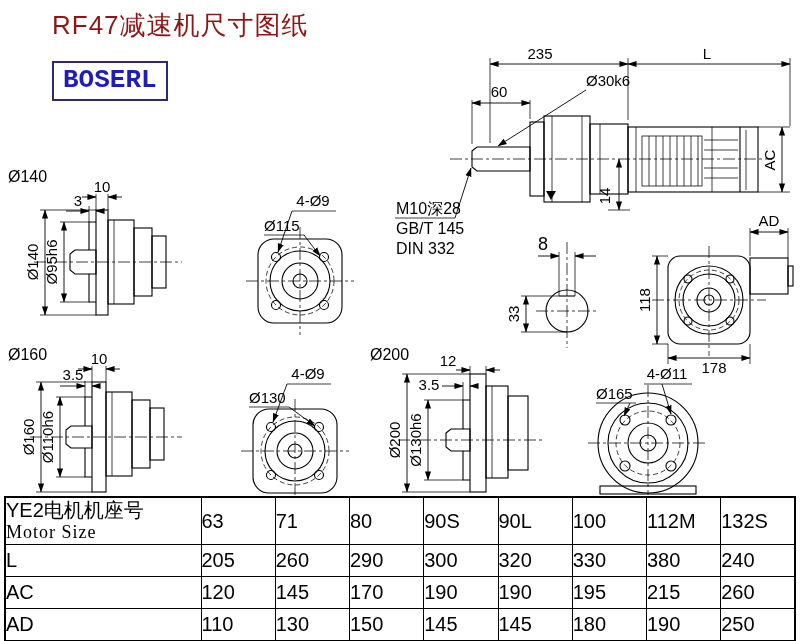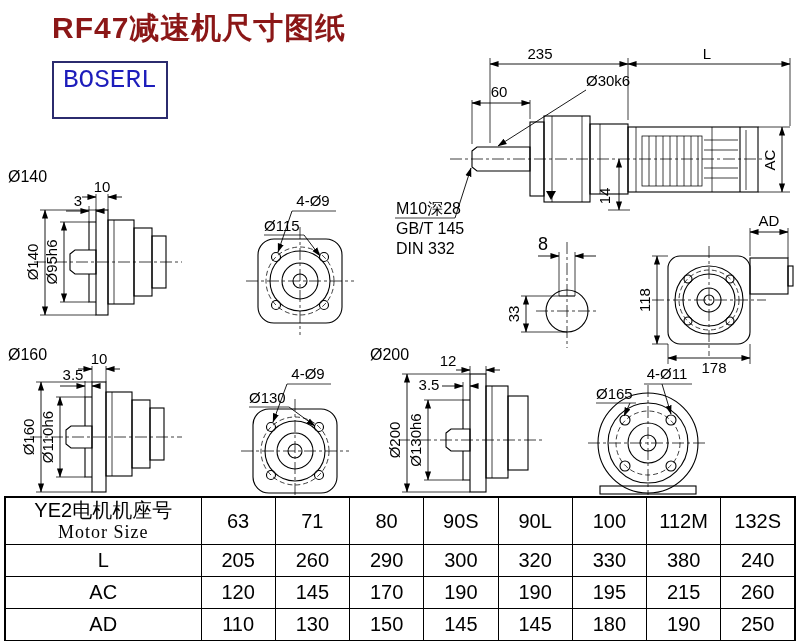--- a/index.html
+++ b/index.html
@@ -1,29 +1,29 @@
 <!DOCTYPE html>
 <html><head>
 <meta charset="utf-8">
 <style>
   html,body{margin:0;padding:0;}
   body{font-family:"Liberation Sans",sans-serif;background:#ffffff;}
   .sheet{position:relative;width:800px;height:641px;background:#fff;overflow:hidden;}
-  .title{position:absolute;left:52px;top:8px;font-size:30px;font-weight:bold;color:#8b1717;letter-spacing:1px;white-space:nowrap;}
-  .logo{position:absolute;left:52px;top:61px;border:2px solid #2b2b6e;padding:0 9px 20px;font-family:"Liberation Mono",monospace;font-size:26px;font-weight:normal;color:#1d1dbb;background:#fff;line-height:34px;}
+  .title{position:absolute;left:52px;top:8px;font-size:26px;font-weight:normal;color:#8b1717;letter-spacing:1px;white-space:nowrap;}
+  .logo{position:absolute;left:52px;top:61px;border:2px solid #2b2b6e;padding:0 9px 2px;font-family:"Liberation Mono",monospace;font-size:26px;font-weight:bold;color:#1d1dbb;background:#fff;line-height:34px;}
   svg{position:absolute;left:0;top:0;}
   svg text{font-family:"Liberation Sans",sans-serif;font-size:15px;fill:#000;}
   svg text.big{font-size:16px;}
   svg text.key{font-size:18px;}
   .o{fill:none;stroke:#000;stroke-width:1.1;}
   .thin{fill:none;stroke:#000;stroke-width:0.75;}
   .cl{fill:none;stroke:#000;stroke-width:0.75;stroke-dasharray:12 3 3 3;}
   .bc{fill:none;stroke:#000;stroke-width:0.75;stroke-dasharray:5 3;}
   .dim{fill:none;stroke:#000;stroke-width:0.9;}
-  table.dims{position:absolute;left:4px;top:496px;width:792px;border-collapse:collapse;table-layout:fixed;text-align:center;color:#000;font-size:20px;border:2px solid #000;}
+  table.dims{position:absolute;left:4px;top:496px;width:792px;border-collapse:collapse;table-layout:fixed;text-align:left;color:#000;font-size:20px;border:2px solid #000;}
   table.dims th,table.dims td{border:1px solid #000;font-weight:normal;padding:0;height:31px;}
   table.dims tr.head th{height:46px;}
   .hcn{font-size:20px;line-height:23px;}
   .hen{font-family:Liberation Serif, serif;font-size:18px;line-height:21px;letter-spacing:1px;}
 </style>
 </head>
 <body>
 
 <div class="sheet">
   <div class="title">RF47减速机尺寸图纸</div>

